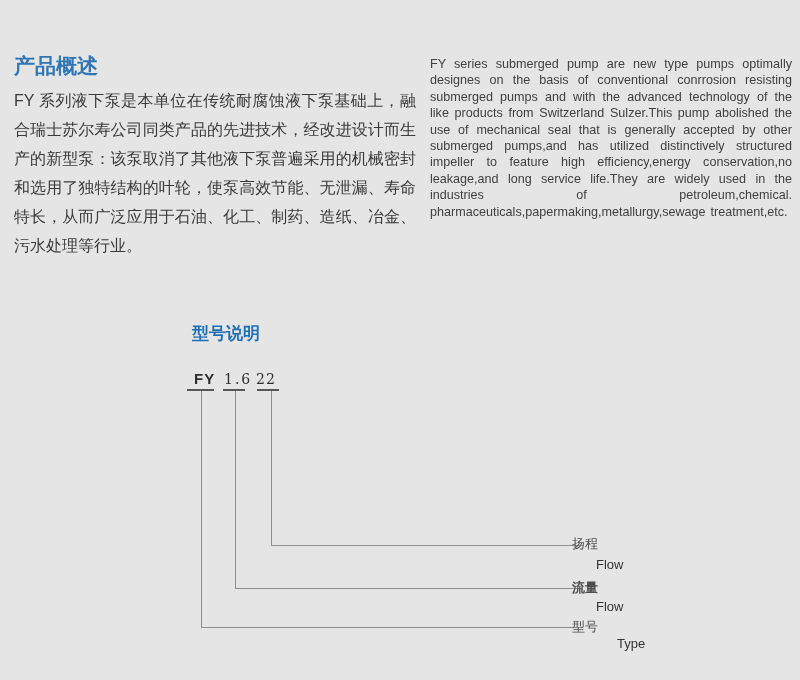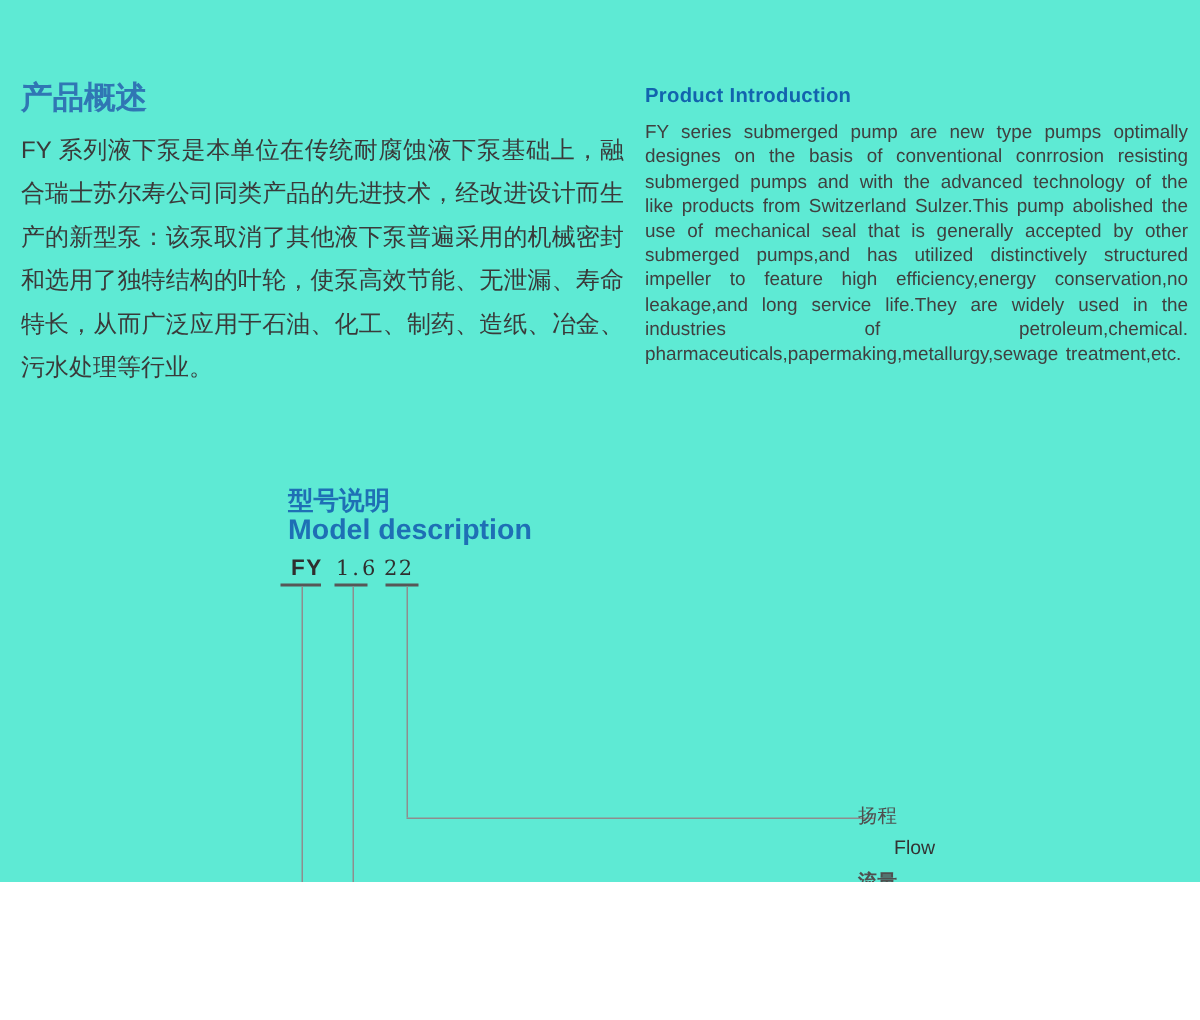--- a/index.html
+++ b/index.html
@@ -3,22 +3,22 @@
 <meta charset="utf-8">
 <style>
   html, body {
     margin: 0;
     padding: 0;
     background: #ffffff;
   }
   .page {
     position: relative;
     width: 800px;
-    height: 588px;
-    background: #5eead4;
+    height: 680px;
+    background: #e5e5e5;
     overflow: hidden;
     font-family: "Liberation Sans", "DejaVu Sans", sans-serif;
   }
 
   
   .overview-zh {
     position: absolute;
     left: 14px;
     top: 54px;
     width: 402px;
@@ -154,26 +154,24 @@
 <body>
 
 <div class="page">
 
   <section class="overview-zh">
     <h2 class="heading-zh">产品概述</h2>
     <p class="body-zh">FY 系列液下泵是本单位在传统耐腐蚀液下泵基础上，融合瑞士苏尔寿公司同类产品的先进技术，经改进设计而生产的新型泵：该泵取消了其他液下泵普遍采用的机械密封和选用了独特结构的叶轮，使泵高效节能、无泄漏、寿命特长，从而广泛应用于石油、化工、制药、造纸、冶金、污水处理等行业。</p>
   </section>
 
   <section class="overview-en">
-    <h3 class="heading-en">Product Introduction</h3>
     <p class="body-en">FY series submerged pump are new type pumps optimally designes on the basis of conventional conrrosion resisting submerged pumps and with the advanced technology of the like products from Switzerland Sulzer.This pump abolished the use of mechanical seal that is generally accepted by other submerged pumps,and has utilized distinctively structured impeller to feature high efficiency,energy conservation,no leakage,and long service life.They are widely used in the industries of petroleum,chemical. pharmaceuticals,papermaking,metallurgy,sewage treatment,etc.</p>
   </section>
 
   <h3 class="model-heading-zh">型号说明</h3>
-  <h3 class="model-heading-en">Model description</h3>
 
   <span class="code-part code-type">FY</span>
   <span class="code-part code-flow">1.6</span>
   <span class="code-part code-lift">22</span>
 
   <div class="tbar tbar-type"></div>
   <div class="tbar tbar-flow"></div>
   <div class="tbar tbar-lift"></div>
 
   <div class="vline vline-type"></div>

